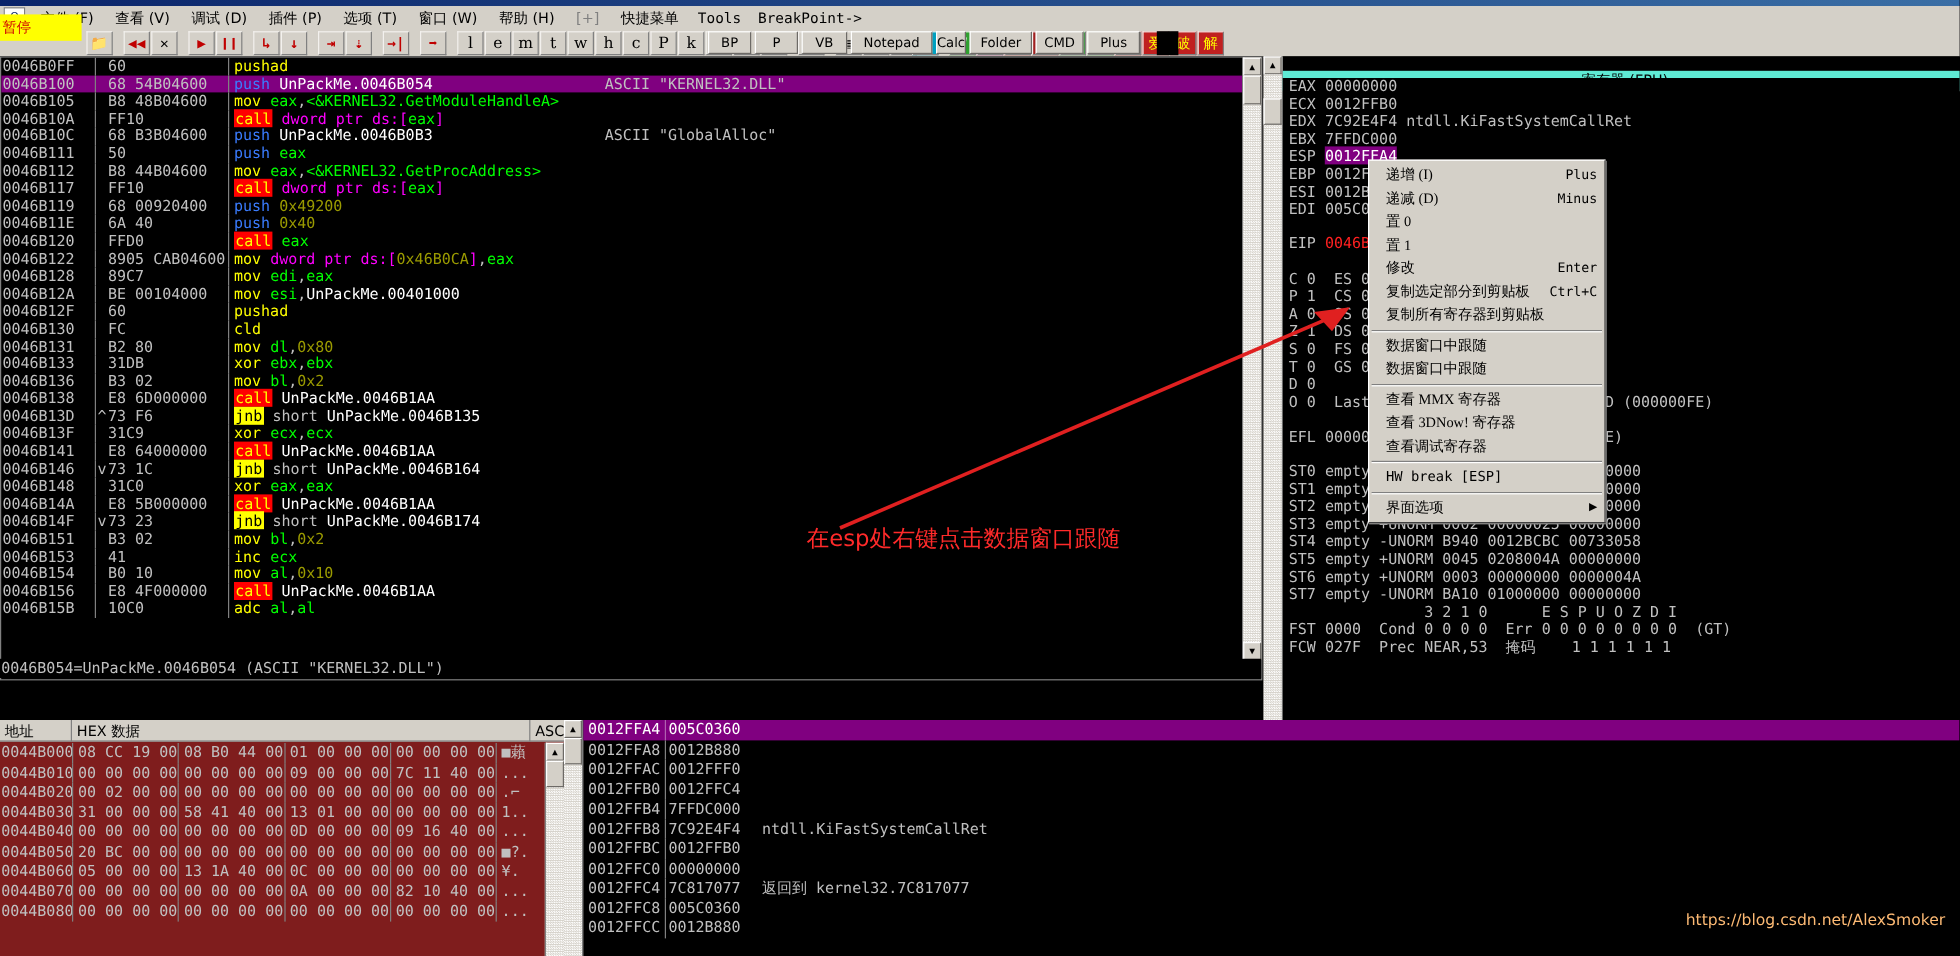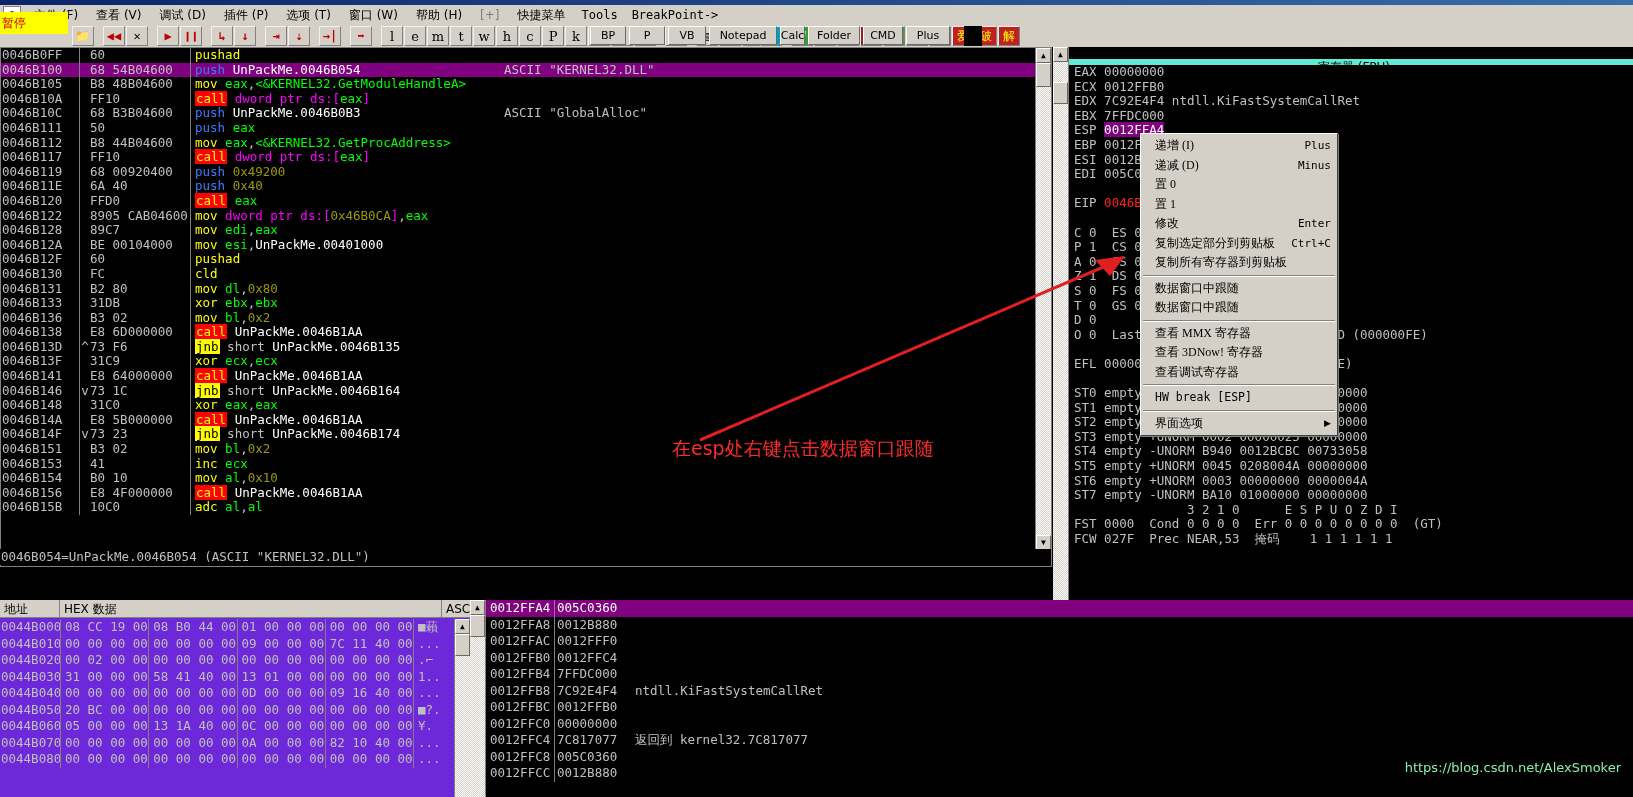--- a/index.html
+++ b/index.html
@@ -99,21 +99,21 @@
   .cmi .lbl.mono{font-family:"DejaVu Sans Mono",monospace;font-size:11.5px;}
   .cmi .sc{margin-left:auto;font-family:"DejaVu Sans Mono",monospace;font-size:11px;padding-left:14px;}
   .cmi .arw{margin-left:auto;font-size:9px;}
   .cmsep{height:0;border-top:1px solid #808080;border-bottom:1px solid #fff;margin:2px 2px;}
 
   
   .annot{position:absolute;left:672px;top:436px;color:#ff2a2a;font-family:"DejaVu Sans",sans-serif;font-size:19px;white-space:nowrap;z-index:40;}
   .arrowsvg{position:absolute;left:690px;top:250px;z-index:39;}
 
   
-  .dumppane{position:absolute;left:0;top:600px;width:470px;height:197px;background:#6d28d9;}
+  .dumppane{position:absolute;left:0;top:600px;width:470px;height:197px;background:#7f1d1d;}
   .dhdr{position:absolute;left:0;top:0;width:470px;height:18px;background:#d4d0c8;color:#000;
         font-family:"DejaVu Sans",sans-serif;font-size:12px;display:flex;align-items:center;box-sizing:border-box;border-bottom:1px solid #808080;}
   .dhdr .hc{height:18px;line-height:18px;padding-left:4px;box-sizing:border-box;border-right:1px solid #808080;}
   .dbody{position:absolute;left:0;top:19px;width:455px;height:178px;overflow:hidden;
          font-family:"DejaVu Sans Mono",monospace;font-size:12.5px;color:#c0c0c0;}
   .drow2{height:16.5px;line-height:16.5px;white-space:pre;display:flex;}
   .drow2 .a{width:60px;padding-left:1px;box-sizing:border-box;}
   .drow2 .h{width:95px;padding-left:4px;box-sizing:border-box;border-left:1px solid #808080;}
   .drow2 .asc{width:45px;padding-left:4px;box-sizing:border-box;border-left:1px solid #808080;}
   .dumpsb{position:absolute;right:0;top:19px;width:15px;height:178px;background:#d4d0c8;border-left:1px solid #808080;}
@@ -133,21 +133,21 @@
   .stacksb .thumb{position:absolute;top:15px;width:15px;height:22px;background:#d4d0c8;border:1px solid #fff;border-right-color:#6d6a66;border-bottom-color:#6d6a66;box-sizing:border-box;}
   .sbody{position:absolute;left:16px;top:0;width:1147px;height:197px;overflow:hidden;
          font-family:"DejaVu Sans Mono",monospace;font-size:12.5px;color:#c0c0c0;}
   .srow{height:16.5px;line-height:16.5px;white-space:pre;display:flex;}
   .srow.sel{background:#800080;color:#ffffff;}
   .srow .sa{width:68px;padding-left:4px;box-sizing:border-box;}
   .srow .sv{width:76px;padding-left:2px;box-sizing:border-box;border-left:1px solid #808080;}
   .srow.sel .sv{border-left-color:#b060b0;}
   .srow .sc{padding-left:5px;box-sizing:border-box;}
 
-  .watermark{position:absolute;right:12px;bottom:22px;color:#86efac;font-family:"DejaVu Sans",sans-serif;font-size:13px;}
+  .watermark{position:absolute;right:12px;bottom:22px;color:#fdba74;font-family:"DejaVu Sans",sans-serif;font-size:13px;}
   .tinyclip{position:absolute;left:964px;top:26px;width:18px;height:20px;background:#000;}
 </style>
 </head>
 <body>
 
 <div class="win">
 
   <div class="titlestrip"></div>
 
   <div class="menubar">

